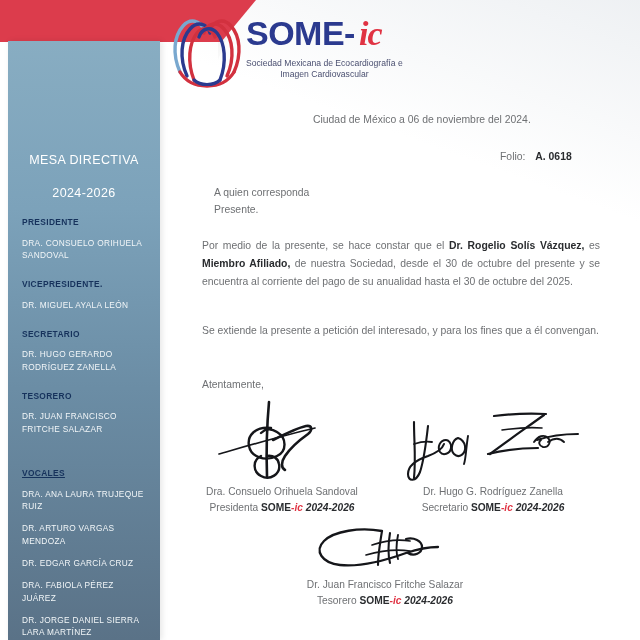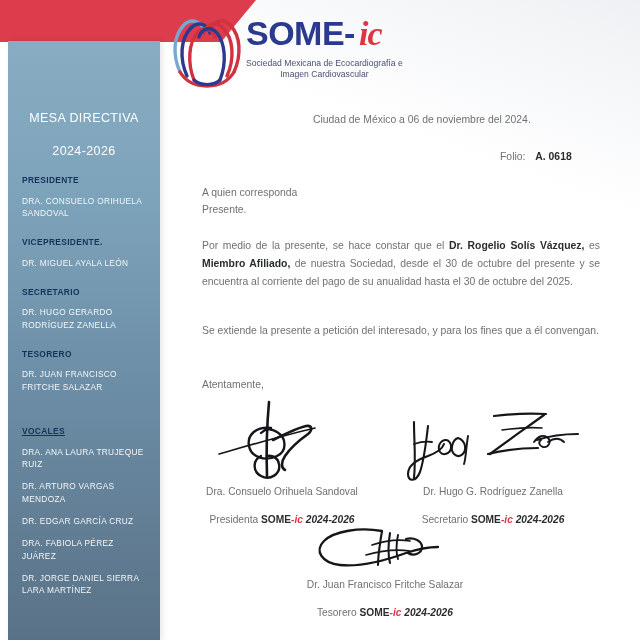--- a/index.html
+++ b/index.html
@@ -53,21 +53,21 @@
   #sidebar-inner {
     padding: 0 14px;
   }
   .board-title {
     color: #ffffff;
     font-size: 12.5px;
     letter-spacing: 0.4px;
     text-align: center;
     margin: 0;
   }
-  #board-title-main { margin-top: 70px; }
+  #board-title-main { margin-top: 112px; }
   #board-title-years { margin-top: 19px; }
 
   .sb-role {
     color: #16325c;
     font-size: 8.4px;
     font-weight: bold;
     letter-spacing: 0.35px;
     margin-top: 17px;
     margin-bottom: 0;
     line-height: 1.25;
@@ -156,21 +156,21 @@
     text-align: left;
   }
   #folio-line {
     left: 500px;
     top: 148px;
     width: 130px;
   }
   #folio-value { color: #2a2c2f; font-weight: bold; margin-left: 7px; }
 
   #addressee {
-    left: 202px;
+    left: 214px;
     top: 184px;
     width: 300px;
   }
   #addressee div { line-height: 1.65; }
 
   #para-1 {
     left: 202px;
     top: 237px;
     width: 398px;
     text-align: justify;
@@ -203,21 +203,21 @@
   .sig-name {
     color: #6e7073;
     font-size: 10.2px;
     margin: 0;
     line-height: 1.55;
     white-space: nowrap;
   }
   .sig-role {
     color: #6e7073;
     font-size: 10.2px;
-    margin: 12px;
+    margin: 0;
     line-height: 1.55;
     white-space: nowrap;
   }
   .sig-role .brand-some { color: #2a2c2f; font-weight: bold; }
   .sig-role .brand-ic { color: #e03343; font-weight: bold; font-style: italic; }
   .sig-role .brand-years { color: #2a2c2f; font-weight: bold; font-style: italic; }
 </style>
 </head>
 <body>
 

